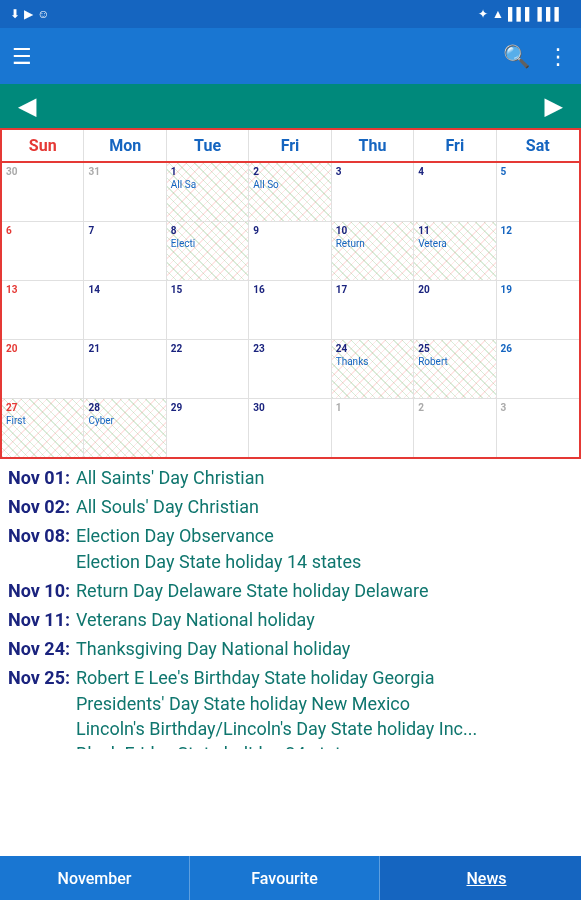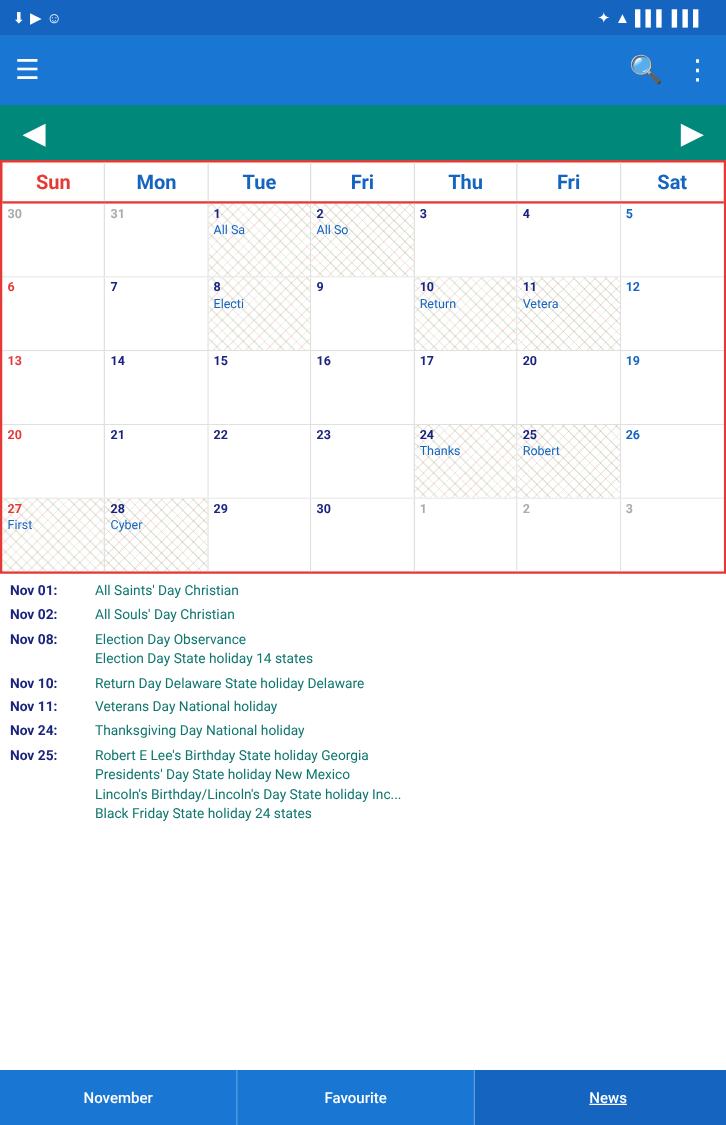--- a/index.html
+++ b/index.html
@@ -142,21 +142,21 @@
 
     
     .holiday-list {
       padding: 6px 8px;
       overflow-y: auto;
       height: 290px;
     }
     .holiday-item {
       display: flex;
       margin-bottom: 4px;
-      font-size: 11px;
+      font-size: 18px;
       line-height: 1.4;
     }
     .holiday-date {
       color: #1a237e;
       font-weight: bold;
       min-width: 68px;
       flex-shrink: 0;
     }
     .holiday-desc {
       color: #0f766e;
@@ -170,21 +170,21 @@
       width: 581px;
       height: 44px;
       background: #1976d2;
       display: flex;
       align-items: center;
     }
     .bottom-nav-item {
       flex: 1;
       text-align: center;
       color: white;
-      font-size: 12px;
+      font-size: 16px;
       font-weight: 500;
       cursor: pointer;
       height: 44px;
       display: flex;
       align-items: center;
       justify-content: center;
     }
     .bottom-nav-item.active {
       background: #1565c0;
       text-decoration: underline;

